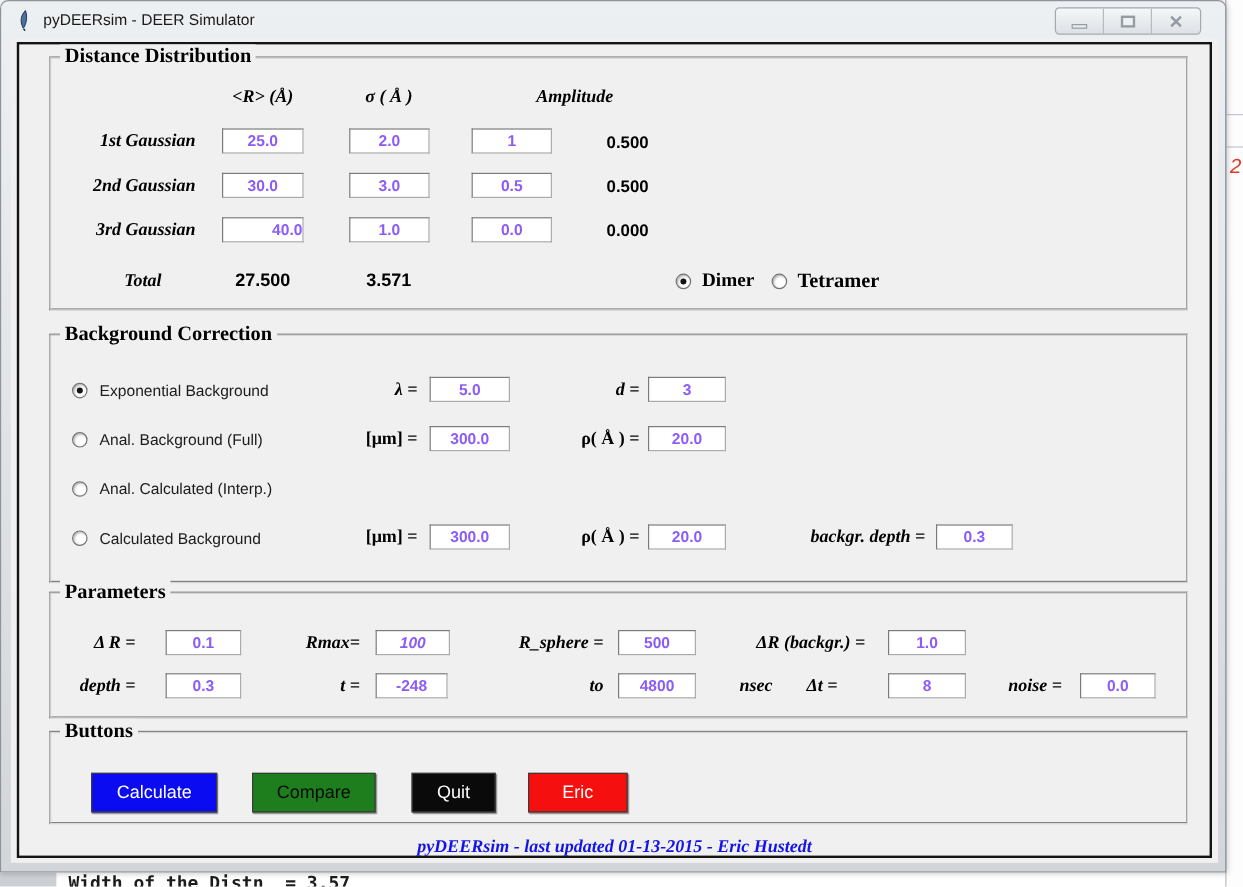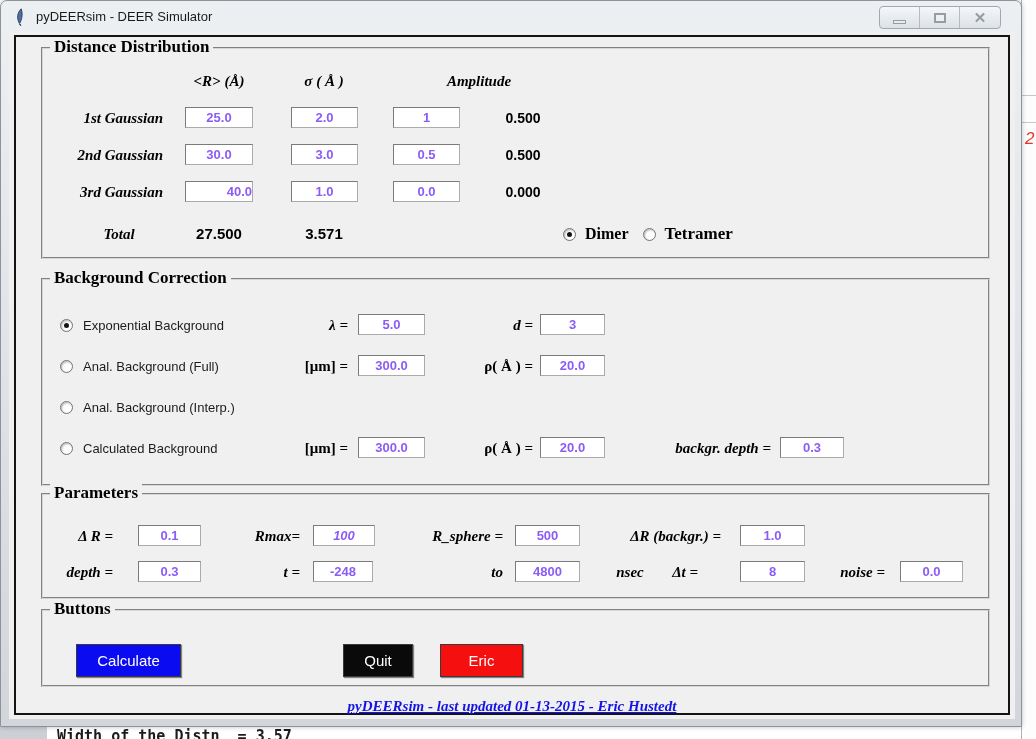--- a/index.html
+++ b/index.html
@@ -60,21 +60,21 @@
   .radio { width:13px; height:13px; border-radius:50%; background:#fff; border:1px solid #6f7378;
            box-shadow:inset 1px 1px 2px rgba(0,0,0,.3); position:relative; flex:none; }
   .radio.on::after { content:""; position:absolute; left:3px; top:3px; width:5px; height:5px;
                      border-radius:50%; background:#141414; }
   .radio-row { position:absolute; display:flex; align-items:center; height:22px; }
   .radio-row .rlabel { margin-left:10px; font:13px "Liberation Sans", sans-serif; color:#1c1c1c; }
   .tk-btn { position:absolute; height:33px; border:1px solid #3a3a3a;
             box-shadow:1px 1px 1px rgba(0,0,0,.45);
             font:15px "Liberation Sans", sans-serif; text-align:center; cursor:pointer; }
   .footer { position:absolute; left:0; width:100%; text-align:center;
-            font:bold italic 15px "Liberation Serif", serif;text-decoration:underline; }
+            font:bold italic 15px "Liberation Serif", serif; }
 </style>
 </head>
 <body>
 
 <div class="stage">
 
   <div class="bg-right">
     <div class="panel-line" style="top:95px"></div>
     <div class="panel-line" style="top:122px"></div>
     <div class="bg-page-num">2</div>
@@ -151,21 +151,21 @@
           <div class="radio-row" style="left:17px;top:34px">
             <div class="radio on"></div>
             <span class="rlabel">Exponential Background</span>
           </div>
           <div class="radio-row" style="left:17px;top:75px">
             <div class="radio"></div>
             <span class="rlabel">Anal. Background (Full)</span>
           </div>
           <div class="radio-row" style="left:17px;top:116px">
             <div class="radio"></div>
-            <span class="rlabel">Anal. Background (Interp.)</span>
+            <span class="rlabel">Anal. Calculated (Interp.)</span>
           </div>
           <div class="radio-row" style="left:17px;top:157px">
             <div class="radio"></div>
             <span class="rlabel">Calculated Background</span>
           </div>
 
           <div class="abs serif-i tr lh22" style="left:200px;top:34px;width:105px">λ =</div>
           <input class="entry" style="left: 315px; top: 34px; width: 67px;" value="5.0">
           <div class="abs serif-i tr lh22" style="left:385px;top:34px;width:105px">d =</div>
           <input class="entry" style="left: 497px; top: 34px; width: 65px;" value="3">
@@ -204,20 +204,21 @@
           <div class="abs serif-i tc lh22" style="left:563px;top:66px;width:48px">nsec</div>
           <div class="abs serif-i tr lh22" style="left:615px;top:66px;width:40px">Δt =</div>
           <input class="entry" style="left: 697px; top: 66px; width: 65px;" value="8">
           <div class="abs serif-i tr lh22" style="left:775px;top:66px;width:67px">noise =</div>
           <input class="entry" style="left: 857px; top: 66px; width: 63px;" value="0.0">
         </div>
 
         <div class="group" style="top:572px;height:78px">
           <span class="gtitle">Buttons</span>
           <button class="tk-btn" style="left: 33px; top: 33px; width: 105px; background: rgb(11, 11, 242); color: rgb(255, 255, 255);">Calculate</button>
+          <button class="tk-btn" style="left: 167px; top: 33px; width: 103px; background: rgb(30, 126, 30); color: rgb(10, 10, 10);">Compare</button>
           <button class="tk-btn" style="left: 300px; top: 33px; width: 70px; background: rgb(10, 10, 10); color: rgb(255, 255, 255);">Quit</button>
           <button class="tk-btn" style="left: 397px; top: 33px; width: 83px; background: rgb(245, 15, 15); color: rgb(255, 255, 255);">Eric</button>
         </div>
 
         <div class="footer" style="top: 661px; color: rgb(20, 20, 230);">pyDEERsim - last updated 01-13-2015 - Eric Hustedt</div>
 
       </div>
     </div>
   </div>
 </div>

